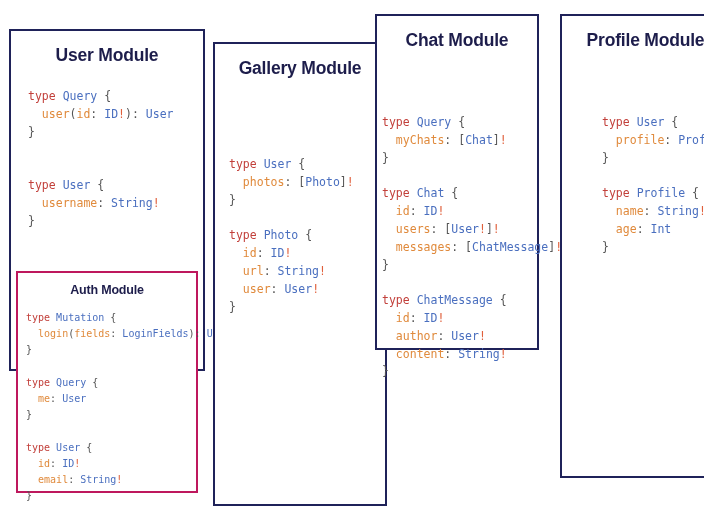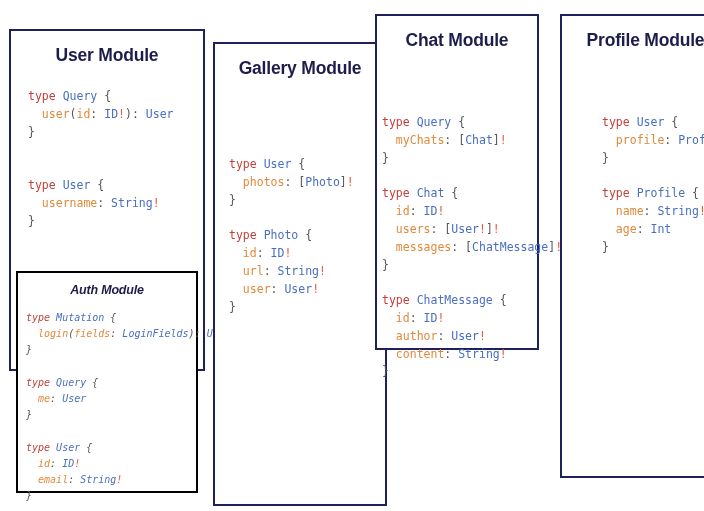--- a/index.html
+++ b/index.html
@@ -40,23 +40,22 @@
   .code {
     font-family: "DejaVu Sans Mono", "Liberation Mono", monospace;
     font-size: 11.5px;
     line-height: 1.55;
     white-space: pre;
     color: #555555;
   }
   .nested {
     position: absolute;
     background: #ffffff;
-    border: 2px solid #000000;
+    border: 2px solid #be185d;
     box-sizing: border-box;
-    font-style: italic;
   }
   .nested > .panel-title {
     font-size: 12.5px;
     margin-top: 10px;
     margin-bottom: 0;
   }
   .nested .code {
     font-size: 10px;
     line-height: 1.62;
   }

